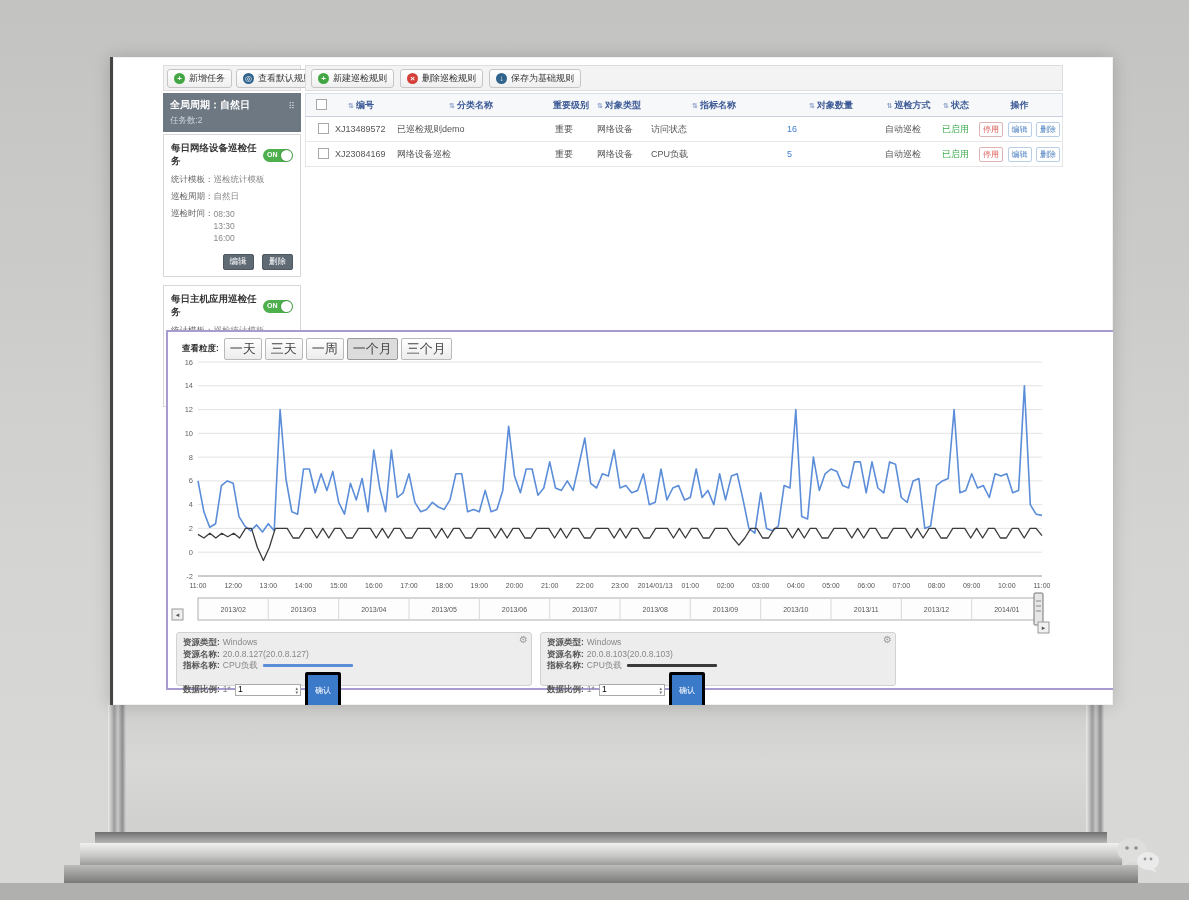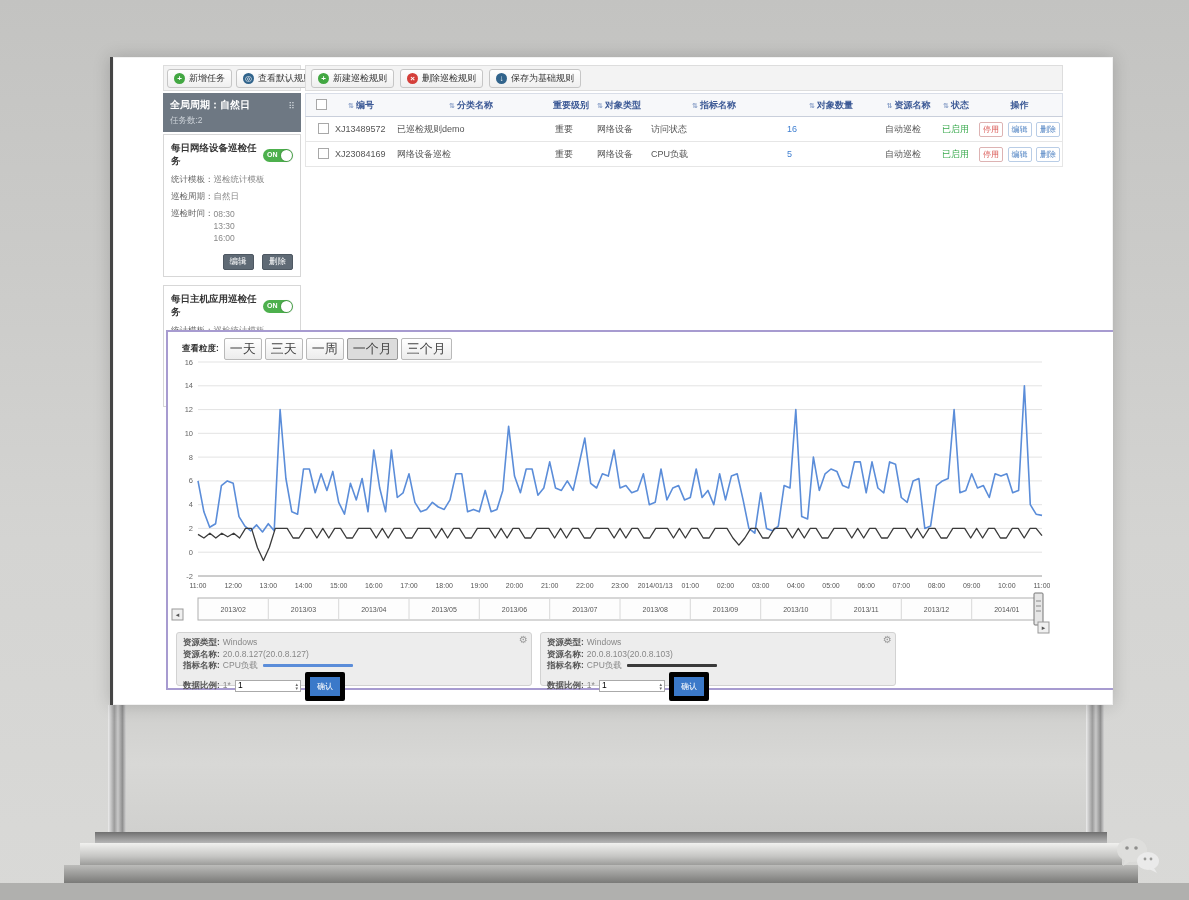--- a/index.html
+++ b/index.html
@@ -93,22 +93,22 @@
     border:1px solid #d2d2d2;border-radius:3px;padding:4px 6px;box-sizing:border-box;font-size:8.5px;}
   .ipanel.p1{left:8px;} .ipanel.p2{left:372px;}
   .ip-row{line-height:11.5px;white-space:nowrap;display:flex;align-items:center;}
   .ip-label{color:#555;font-weight:bold;margin-right:3px;flex:none;}
   .ip-val{color:#888;}
   .swatch{display:inline-block;width:90px;height:3px;margin-left:5px;border-radius:1px;}
   .gear{position:absolute;right:3px;top:1px;color:#9a9a9a;font-size:10px;cursor:pointer;}
   .spin-box{display:inline-flex;width:66px;height:12px;border:1px solid #aaa;background:#fff;
     margin:0 4px;align-items:center;justify-content:space-between;padding:0 2px;box-sizing:border-box;}
   .spin-arrows{display:inline-flex;flex-direction:column;font-size:5px;line-height:4px;color:#666;cursor:pointer;}
-  .confirm-btn{background:#3b79c9;color:#fff;border:5px solid #000000;border-radius:2px;
-    font-size:8px;padding:4px 7px;font-family:inherit;cursor:pointer;}
+  .confirm-btn{background:#3b79c9;color:#fff;border:3px solid #000000;border-radius:2px;
+    font-size:8px;padding:10px 7px;font-family:inherit;cursor:pointer;}
 </style>
 </head>
 <body>
 
 <div class="pillar left"></div>
 <div class="pillar right"></div>
 <div class="stand-mid"></div>
 <div class="base-top"></div>
 <div class="base-mid"></div>
 <div class="base-bot"></div>
@@ -221,21 +221,21 @@
 
   <div class="rules-table">
     <div class="trow thead">
       <div class="th"><span class="cb"></span></div>
       <div class="th"><span class="sort">⇅</span><span>编号</span></div>
       <div class="th"><span class="sort">⇅</span><span>分类名称</span></div>
       <div class="th"><span>重要级别</span></div>
       <div class="th"><span class="sort">⇅</span><span>对象类型</span></div>
       <div class="th"><span class="sort">⇅</span><span>指标名称</span></div>
       <div class="th"><span class="sort">⇅</span><span>对象数量</span></div>
-      <div class="th"><span class="sort">⇅</span><span>资源名称</span></div>
+      <div class="th"><span class="sort">⇅</span><span>巡检方式</span></div>
       <div class="th"><span class="sort">⇅</span><span>状态</span></div>
       <div class="th"><span>操作</span></div>
     </div>
 
     <div class="trow tdata">
       <div class="td"><span class="cb"></span></div>
       <div class="td">XJ13489572</div>
       <div class="td">已巡检规则demo</div>
       <div class="td">重要</div>
       <div class="td">网络设备</div>

